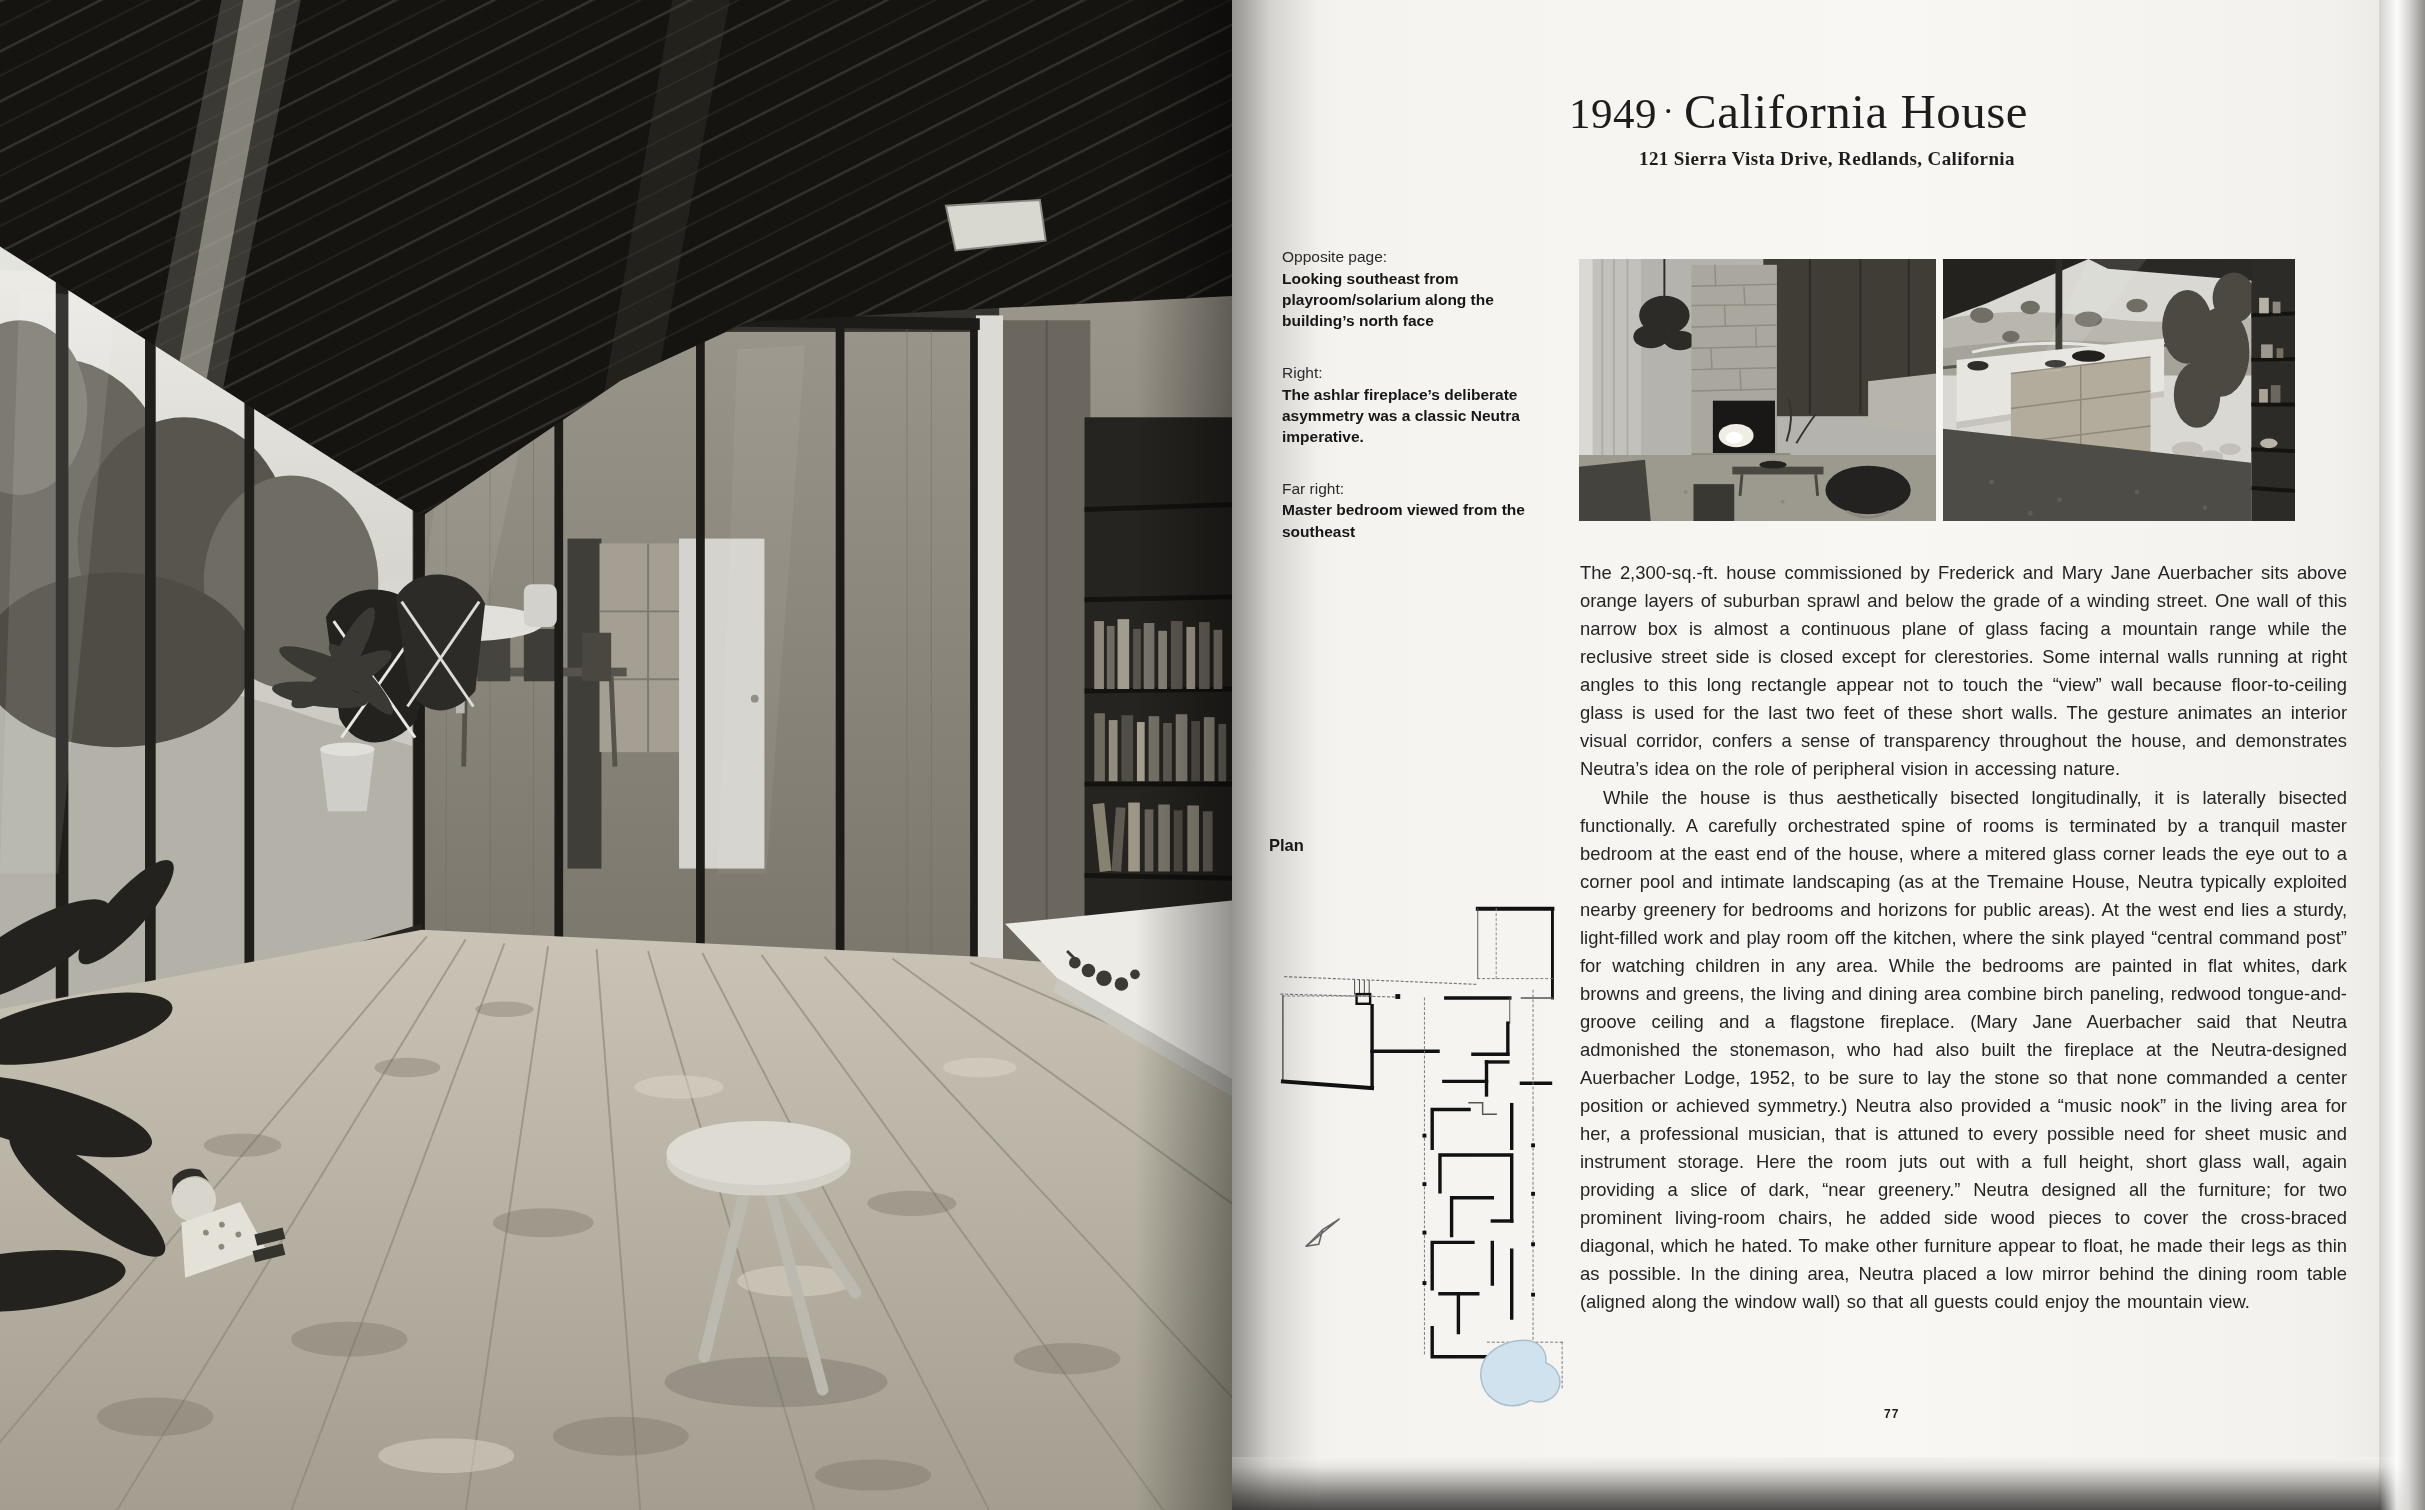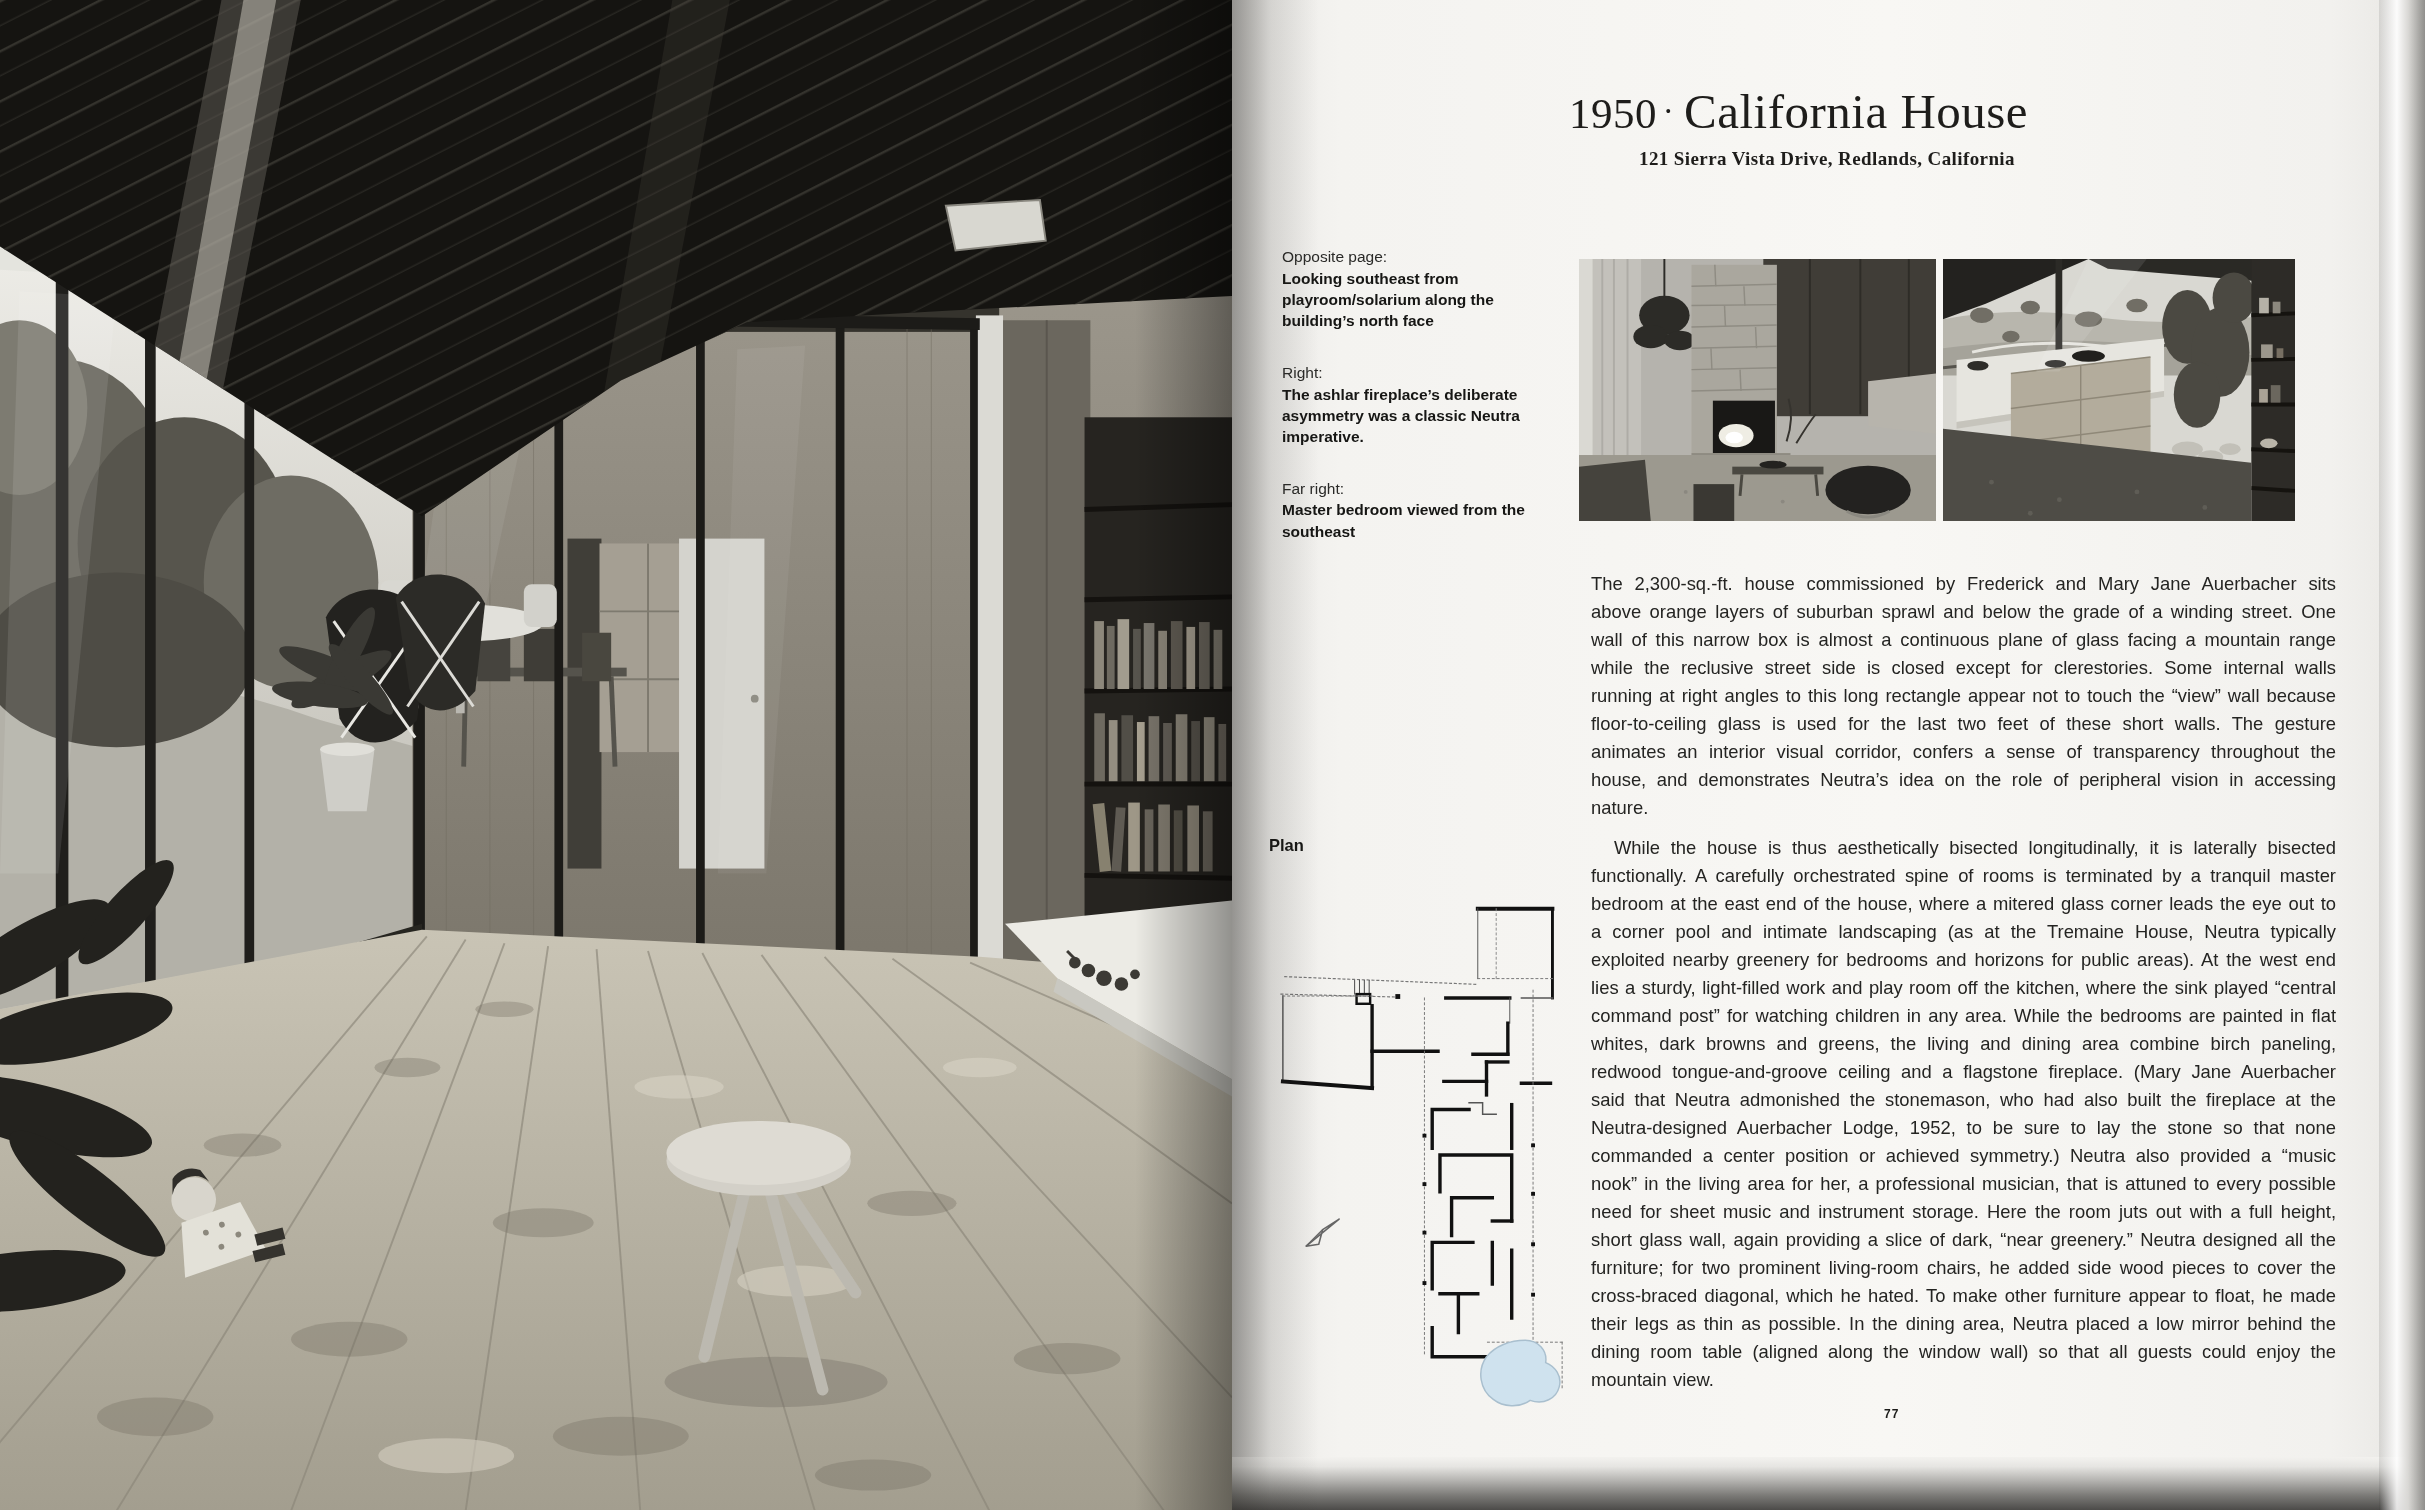--- a/index.html
+++ b/index.html
@@ -38,21 +38,21 @@
 
   
   .photo{position:absolute;top:259px;height:262px;overflow:hidden;}
   .photo-a{left:347px;width:357px;}
   .photo-b{left:711px;width:352px;}
   .photo svg{display:block;width:100%;height:100%;}
 
   
   .body-text{position:absolute;left:347px;top:558px;width:769px;color:#242422;
     font-size:18.4px;line-height:28px;text-align:justify;word-spacing:1.2px;}
-  .body-text p{margin:12px;}
+  .body-text p{margin:1px;}
   .body-text p + p{text-indent:23px;}
 
   .page-num{position:absolute;left:652px;top:1407px;font-size:12px;font-weight:bold;color:#1c1c1a;letter-spacing:1px;}
 </style>
 </head>
 <body>
 
 <div class="book">
 
   <div class="left-page">
@@ -296,21 +296,21 @@
         <stop offset="0" stop-color="rgba(0,0,0,0)"></stop>
           <stop offset="1" stop-color="rgba(0,0,0,0.38)"></stop>
       </linearGradient>
     </svg>
   </div>
 
   <div class="right-page">
 
     <div class="header">
       <div class="title-line">
-        <span class="year">1950</span><span class="sep">·</span><span class="title-name">California House</span>
+        <span class="year">1949</span><span class="sep">·</span><span class="title-name">California House</span>
       </div>
       <div class="subtitle">121 Sierra Vista Drive, Redlands, California</div>
     </div>
 
     <div class="captions">
       <div class="cap-group">
         <div class="cap-label">Opposite page:</div>
         <div class="cap-text">Looking southeast from playroom/solarium along the building’s north face</div>
       </div>
       <div class="cap-group">

